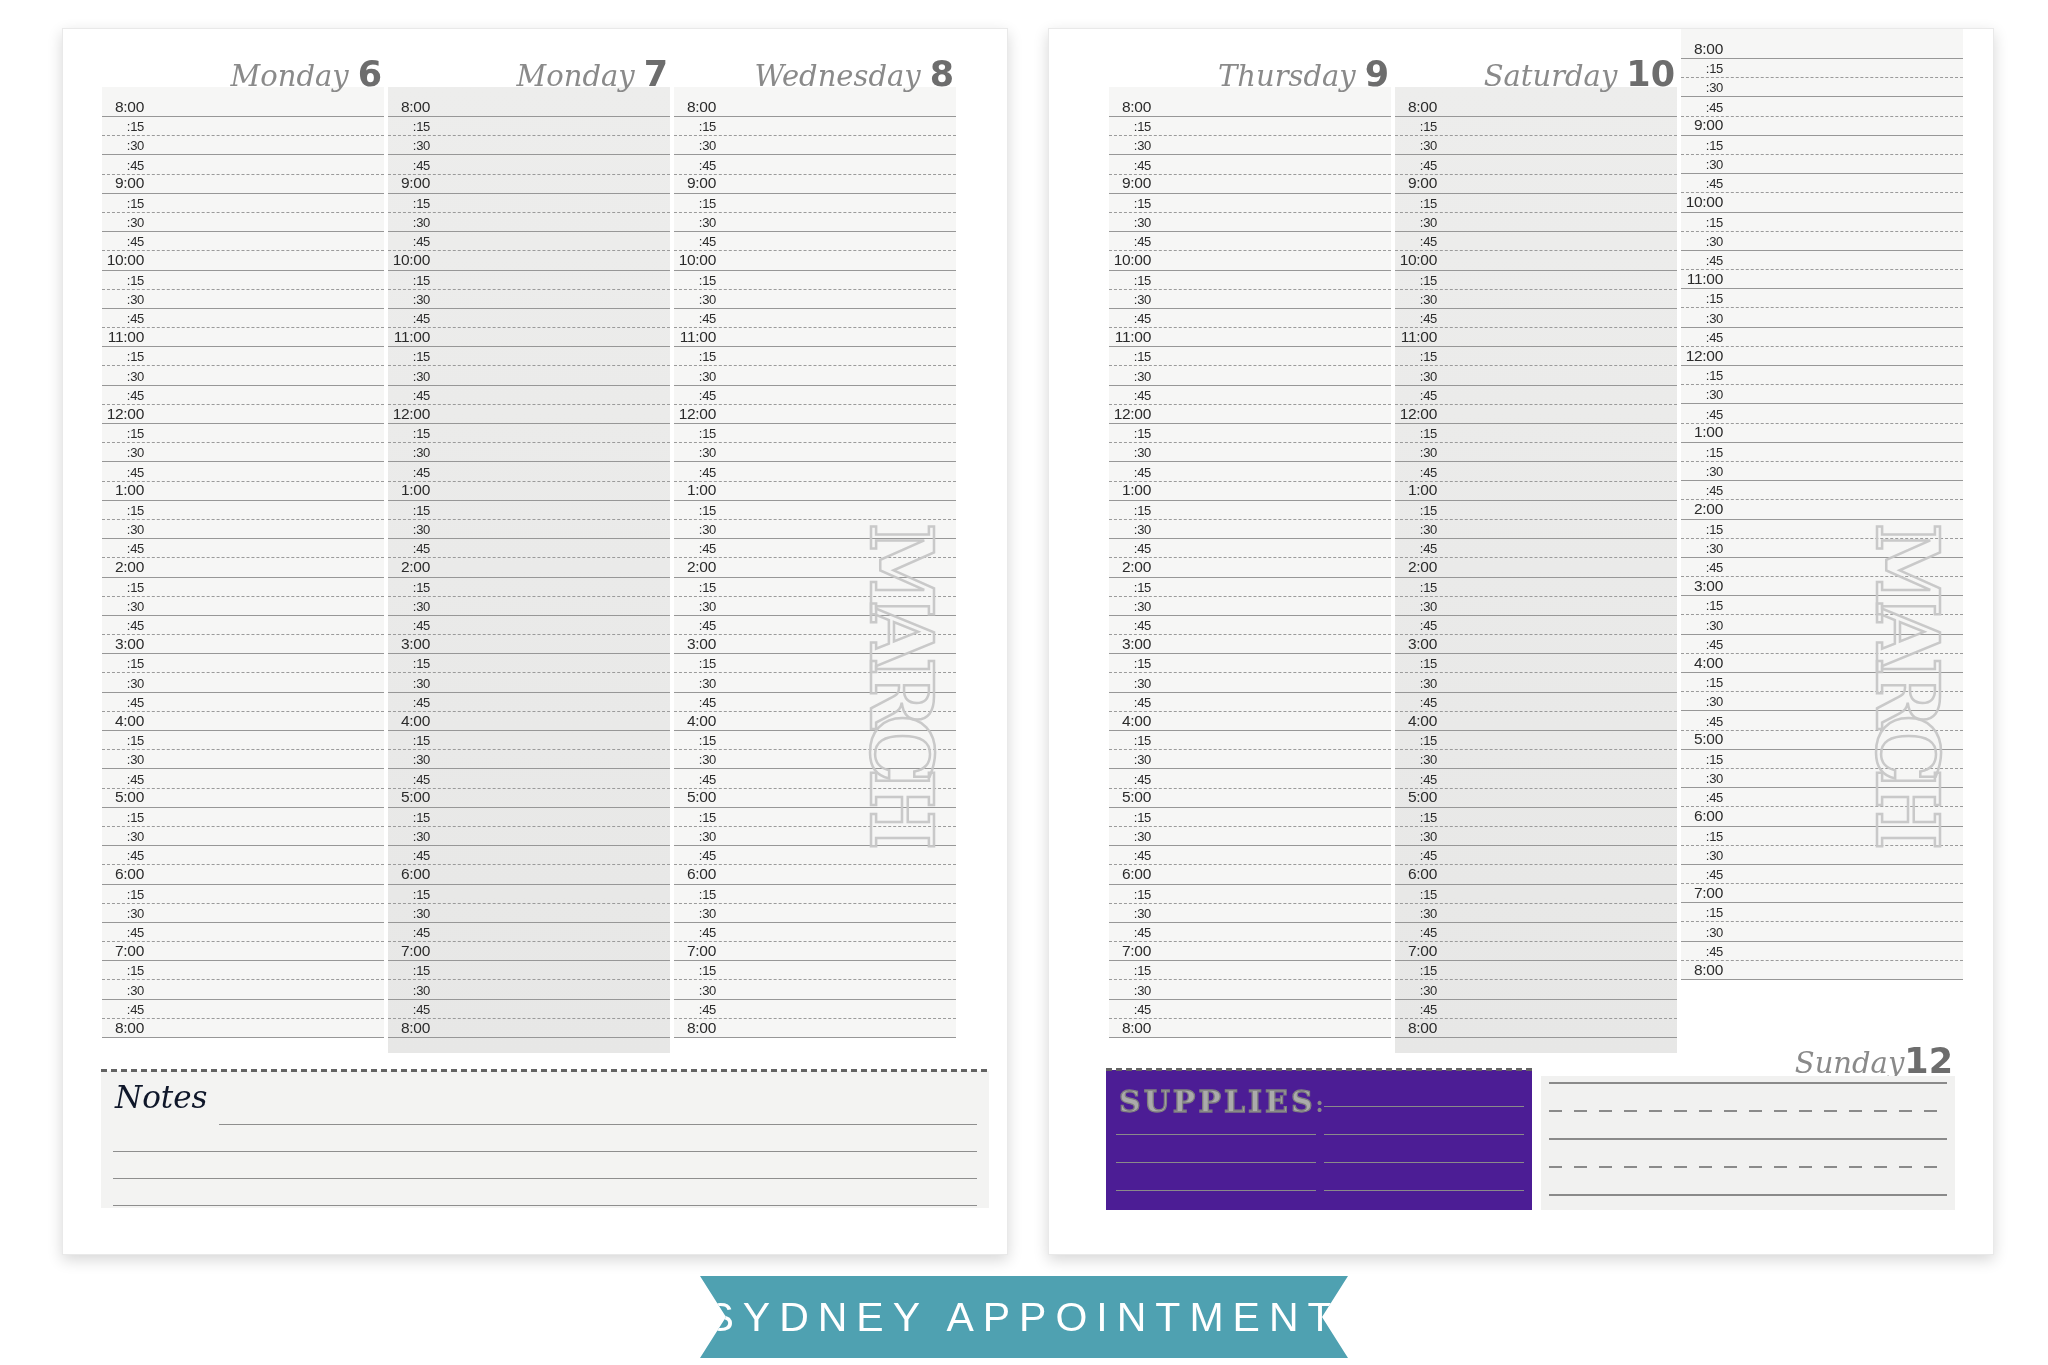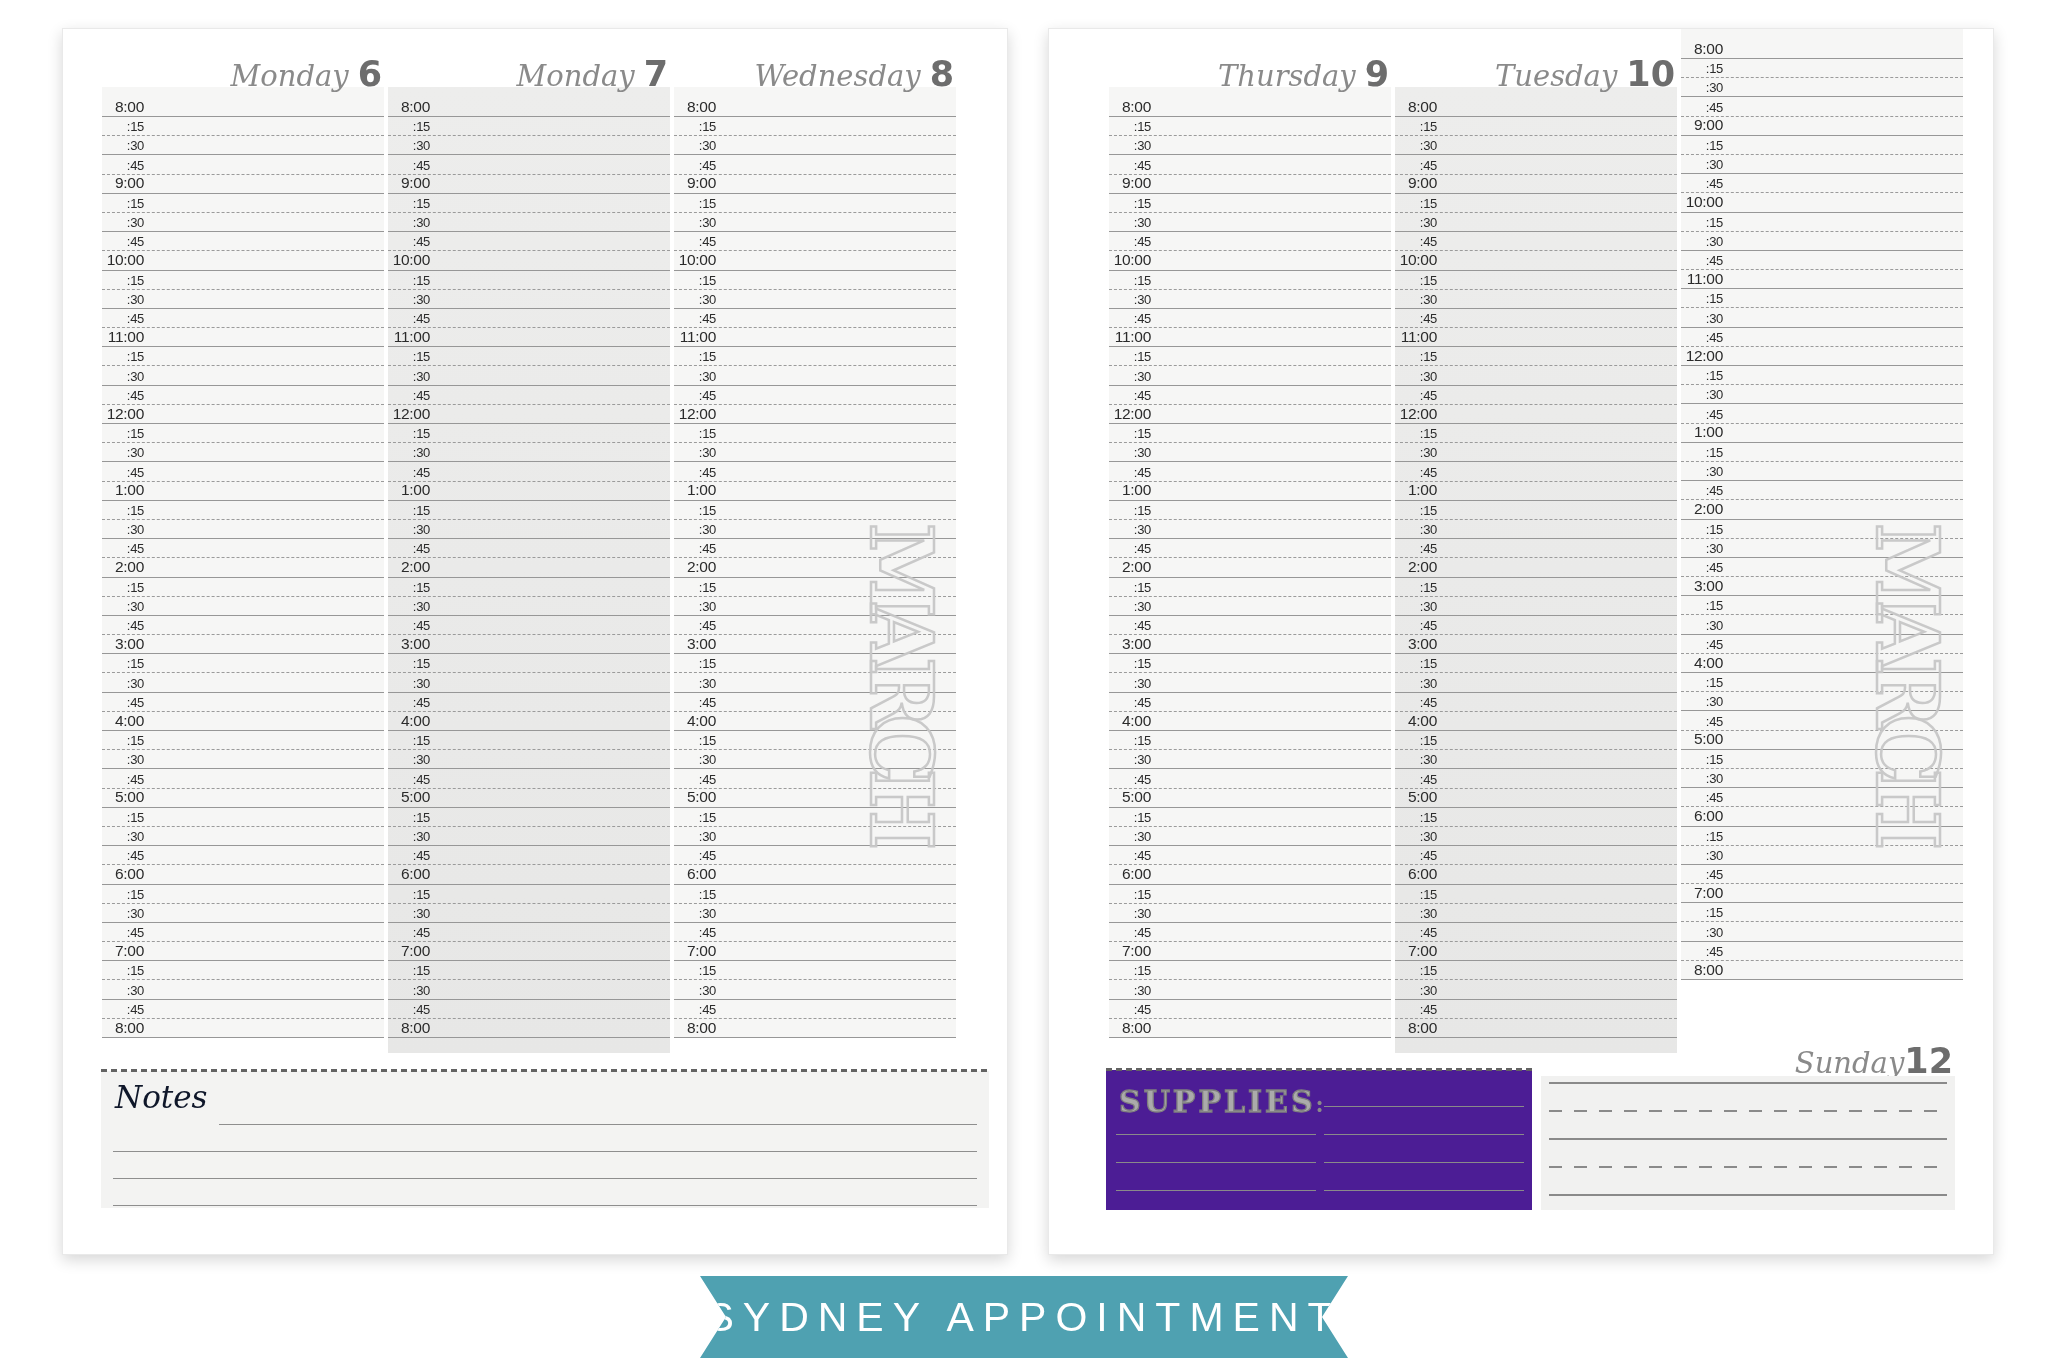--- a/index.html
+++ b/index.html
@@ -716,21 +716,21 @@
               <span class="tl min">:45</span>
             </div>
             <div class="row solid">
               <span class="tl hour">8:00</span>
             </div>
           </div>
         </div>
         <div class="col shaded">
           <div class="day-header">
             <div class="inner">
-              <span class="day-name">Tuesday</span>
+              <span class="day-name">Saturday</span>
               <span class="day-num">10</span>
             </div>
           </div>
           <div class="rows">
             <div class="row solid">
               <span class="tl hour">8:00</span>
             </div>
             <div class="row dashed">
               <span class="tl min">:15</span>
             </div>

